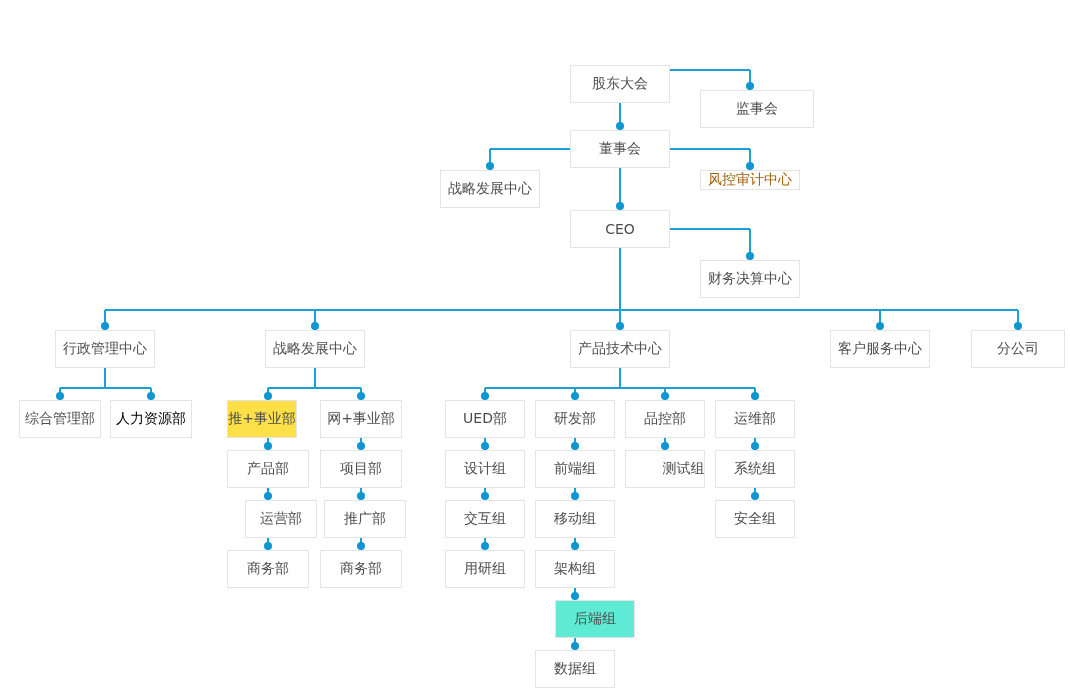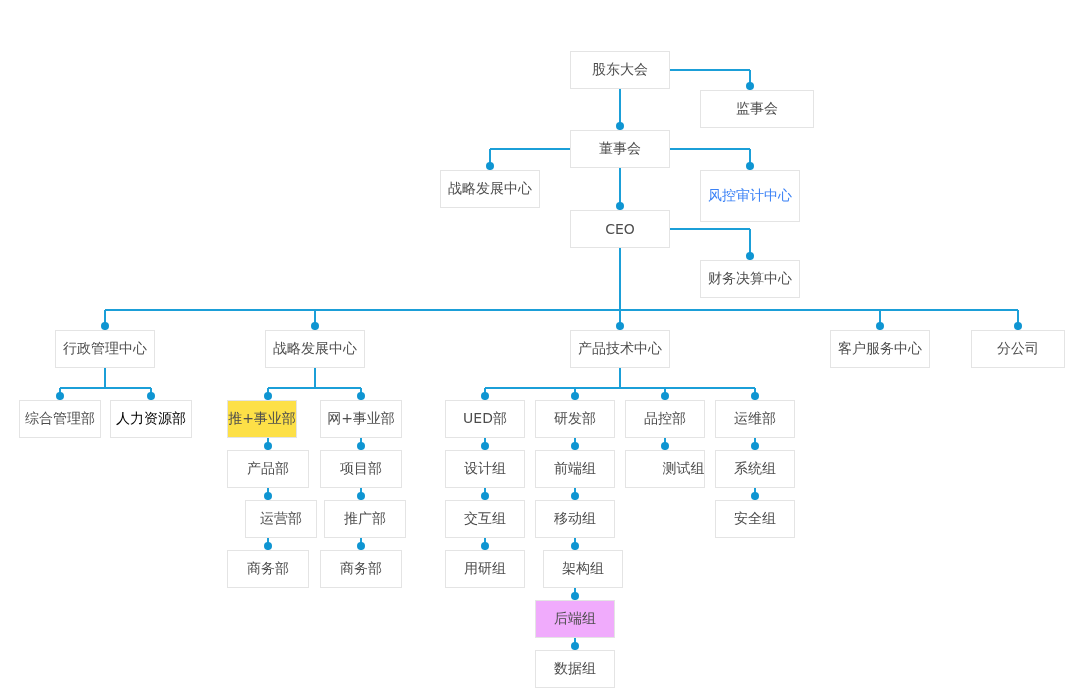--- a/index.html
+++ b/index.html
@@ -39,25 +39,25 @@
     width: 8px;
     height: 8px;
     border-radius: 50%;
     z-index: 4;
   }
 </style>
 </head>
 <body>
 
 <div id="org-chart" style="background: rgb(255, 255, 255);">
-  <div class="node" style="left: 570px; top: 51px; width: 100px; height: 38px; border-color: rgb(228, 228, 228); background: rgb(255, 255, 255); color: rgb(77, 77, 77);">股东大会</div>
+  <div class="node" style="left: 570px; top: 65px; width: 100px; height: 38px; border-color: rgb(228, 228, 228); background: rgb(255, 255, 255); color: rgb(77, 77, 77);">股东大会</div>
   <div class="node" style="left: 700px; top: 90px; width: 114px; height: 38px; border-color: rgb(228, 228, 228); background: rgb(255, 255, 255); color: rgb(77, 77, 77);">监事会</div>
   <div class="node" style="left: 570px; top: 130px; width: 100px; height: 38px; border-color: rgb(228, 228, 228); background: rgb(255, 255, 255); color: rgb(77, 77, 77);">董事会</div>
   <div class="node" style="left: 440px; top: 170px; width: 100px; height: 38px; border-color: rgb(228, 228, 228); background: rgb(255, 255, 255); color: rgb(77, 77, 77);">战略发展中心</div>
-  <div class="node" style="left: 700px; top: 170px; width: 100px; height: 52px; border-color: rgb(228, 228, 228); background: rgb(255, 255, 255); color: #3b82f6;">风控审计中心</div>
+  <div class="node" style="left: 700px; top: 170px; width: 100px; height: 20px; border-color: rgb(228, 228, 228); background: rgb(255, 255, 255); color: #a16207;">风控审计中心</div>
   <div class="node" style="left: 570px; top: 210px; width: 100px; height: 38px; border-color: rgb(228, 228, 228); background: rgb(255, 255, 255); color: rgb(77, 77, 77);">CEO</div>
   <div class="node" style="left: 700px; top: 260px; width: 100px; height: 38px; border-color: rgb(228, 228, 228); background: rgb(255, 255, 255); color: rgb(77, 77, 77);">财务决算中心</div>
   <div class="node" style="left: 55px; top: 330px; width: 100px; height: 38px; border-color: rgb(228, 228, 228); background: rgb(255, 255, 255); color: rgb(77, 77, 77);">行政管理中心</div>
   <div class="node" style="left: 265px; top: 330px; width: 100px; height: 38px; border-color: rgb(228, 228, 228); background: rgb(255, 255, 255); color: rgb(77, 77, 77);">战略发展中心</div>
   <div class="node" style="left: 570px; top: 330px; width: 100px; height: 38px; border-color: rgb(228, 228, 228); background: rgb(255, 255, 255); color: rgb(77, 77, 77);">产品技术中心</div>
   <div class="node" style="left: 830px; top: 330px; width: 100px; height: 38px; border-color: rgb(228, 228, 228); background: rgb(255, 255, 255); color: rgb(77, 77, 77);">客户服务中心</div>
   <div class="node" style="left: 971px; top: 330px; width: 94px; height: 38px; border-color: rgb(228, 228, 228); background: rgb(255, 255, 255); color: rgb(77, 77, 77);">分公司</div>
   <div class="node" style="left: 19px; top: 400px; width: 82px; height: 38px; border-color: rgb(228, 228, 228); background: rgb(255, 255, 255); color: rgb(77, 77, 77);">综合管理部</div>
   <div class="node" style="left: 110px; top: 400px; width: 82px; height: 38px; border-color: rgb(228, 228, 228); background: rgb(255, 255, 255); color: #000000;">人力资源部</div>
   <div class="node" style="left: 227px; top: 400px; width: 70px; height: 38px; border-color: rgb(228, 228, 228); background: #fde047; color: rgb(77, 77, 77);">推+事业部</div>
@@ -70,22 +70,22 @@
   <div class="node" style="left: 320px; top: 550px; width: 82px; height: 38px; border-color: rgb(228, 228, 228); background: rgb(255, 255, 255); color: rgb(77, 77, 77);">商务部</div>
   <div class="node" style="left: 445px; top: 400px; width: 80px; height: 38px; border-color: rgb(228, 228, 228); background: rgb(255, 255, 255); color: rgb(77, 77, 77);">UED部</div>
   <div class="node" style="left: 535px; top: 400px; width: 80px; height: 38px; border-color: rgb(228, 228, 228); background: rgb(255, 255, 255); color: rgb(77, 77, 77);">研发部</div>
   <div class="node" style="left: 625px; top: 400px; width: 80px; height: 38px; border-color: rgb(228, 228, 228); background: rgb(255, 255, 255); color: rgb(77, 77, 77);">品控部</div>
   <div class="node" style="left: 715px; top: 400px; width: 80px; height: 38px; border-color: rgb(228, 228, 228); background: rgb(255, 255, 255); color: rgb(77, 77, 77);">运维部</div>
   <div class="node" style="left: 445px; top: 450px; width: 80px; height: 38px; border-color: rgb(228, 228, 228); background: rgb(255, 255, 255); color: rgb(77, 77, 77);">设计组</div>
   <div class="node" style="left: 445px; top: 500px; width: 80px; height: 38px; border-color: rgb(228, 228, 228); background: rgb(255, 255, 255); color: rgb(77, 77, 77);">交互组</div>
   <div class="node" style="left: 445px; top: 550px; width: 80px; height: 38px; border-color: rgb(228, 228, 228); background: rgb(255, 255, 255); color: rgb(77, 77, 77);">用研组</div>
   <div class="node" style="left: 535px; top: 450px; width: 80px; height: 38px; border-color: rgb(228, 228, 228); background: rgb(255, 255, 255); color: rgb(77, 77, 77);">前端组</div>
   <div class="node" style="left: 535px; top: 500px; width: 80px; height: 38px; border-color: rgb(228, 228, 228); background: rgb(255, 255, 255); color: rgb(77, 77, 77);">移动组</div>
-  <div class="node" style="left: 535px; top: 550px; width: 80px; height: 38px; border-color: rgb(228, 228, 228); background: rgb(255, 255, 255); color: rgb(77, 77, 77); margin-left: 8px;">架构组</div>
-  <div class="node" style="left: 535px; top: 600px; width: 80px; height: 38px; border-color: rgb(228, 228, 228); background: #f0abfc; color: rgb(77, 77, 77);">后端组</div>
+  <div class="node" style="left: 535px; top: 550px; width: 80px; height: 38px; border-color: rgb(228, 228, 228); background: rgb(255, 255, 255); color: rgb(77, 77, 77);">架构组</div>
+  <div class="node" style="left: 555px; top: 600px; width: 80px; height: 38px; border-color: rgb(228, 228, 228); background: #5eead4; color: rgb(77, 77, 77);">后端组</div>
   <div class="node" style="left: 535px; top: 650px; width: 80px; height: 38px; border-color: rgb(228, 228, 228); background: rgb(255, 255, 255); color: rgb(77, 77, 77);">数据组</div>
   <div class="node" style="left: 625px; top: 450px; width: 80px; height: 38px; border-color: rgb(228, 228, 228); background: rgb(255, 255, 255); color: rgb(77, 77, 77); padding-left: 37px;">测试组</div>
   <div class="node" style="left: 715px; top: 450px; width: 80px; height: 38px; border-color: rgb(228, 228, 228); background: rgb(255, 255, 255); color: rgb(77, 77, 77);">系统组</div>
   <div class="node" style="left: 715px; top: 500px; width: 80px; height: 38px; border-color: rgb(228, 228, 228); background: rgb(255, 255, 255); color: rgb(77, 77, 77);">安全组</div>
 <div class="hline" style="left: 670px; top: 69px; width: 80px; height: 2px; background: rgb(27, 159, 216);"></div>
     <div class="hline" style="left: 490px; top: 148px; width: 80px; height: 2px; background: rgb(27, 159, 216);"></div>
     <div class="hline" style="left: 670px; top: 148px; width: 80px; height: 2px; background: rgb(27, 159, 216);"></div>
     <div class="hline" style="left: 670px; top: 228px; width: 80px; height: 2px; background: rgb(27, 159, 216);"></div>
     <div class="hline" style="left: 105px; top: 309px; width: 913px; height: 2px; background: rgb(27, 159, 216);"></div>
     <div class="hline" style="left: 60px; top: 387px; width: 91px; height: 2px; background: rgb(27, 159, 216);"></div>

